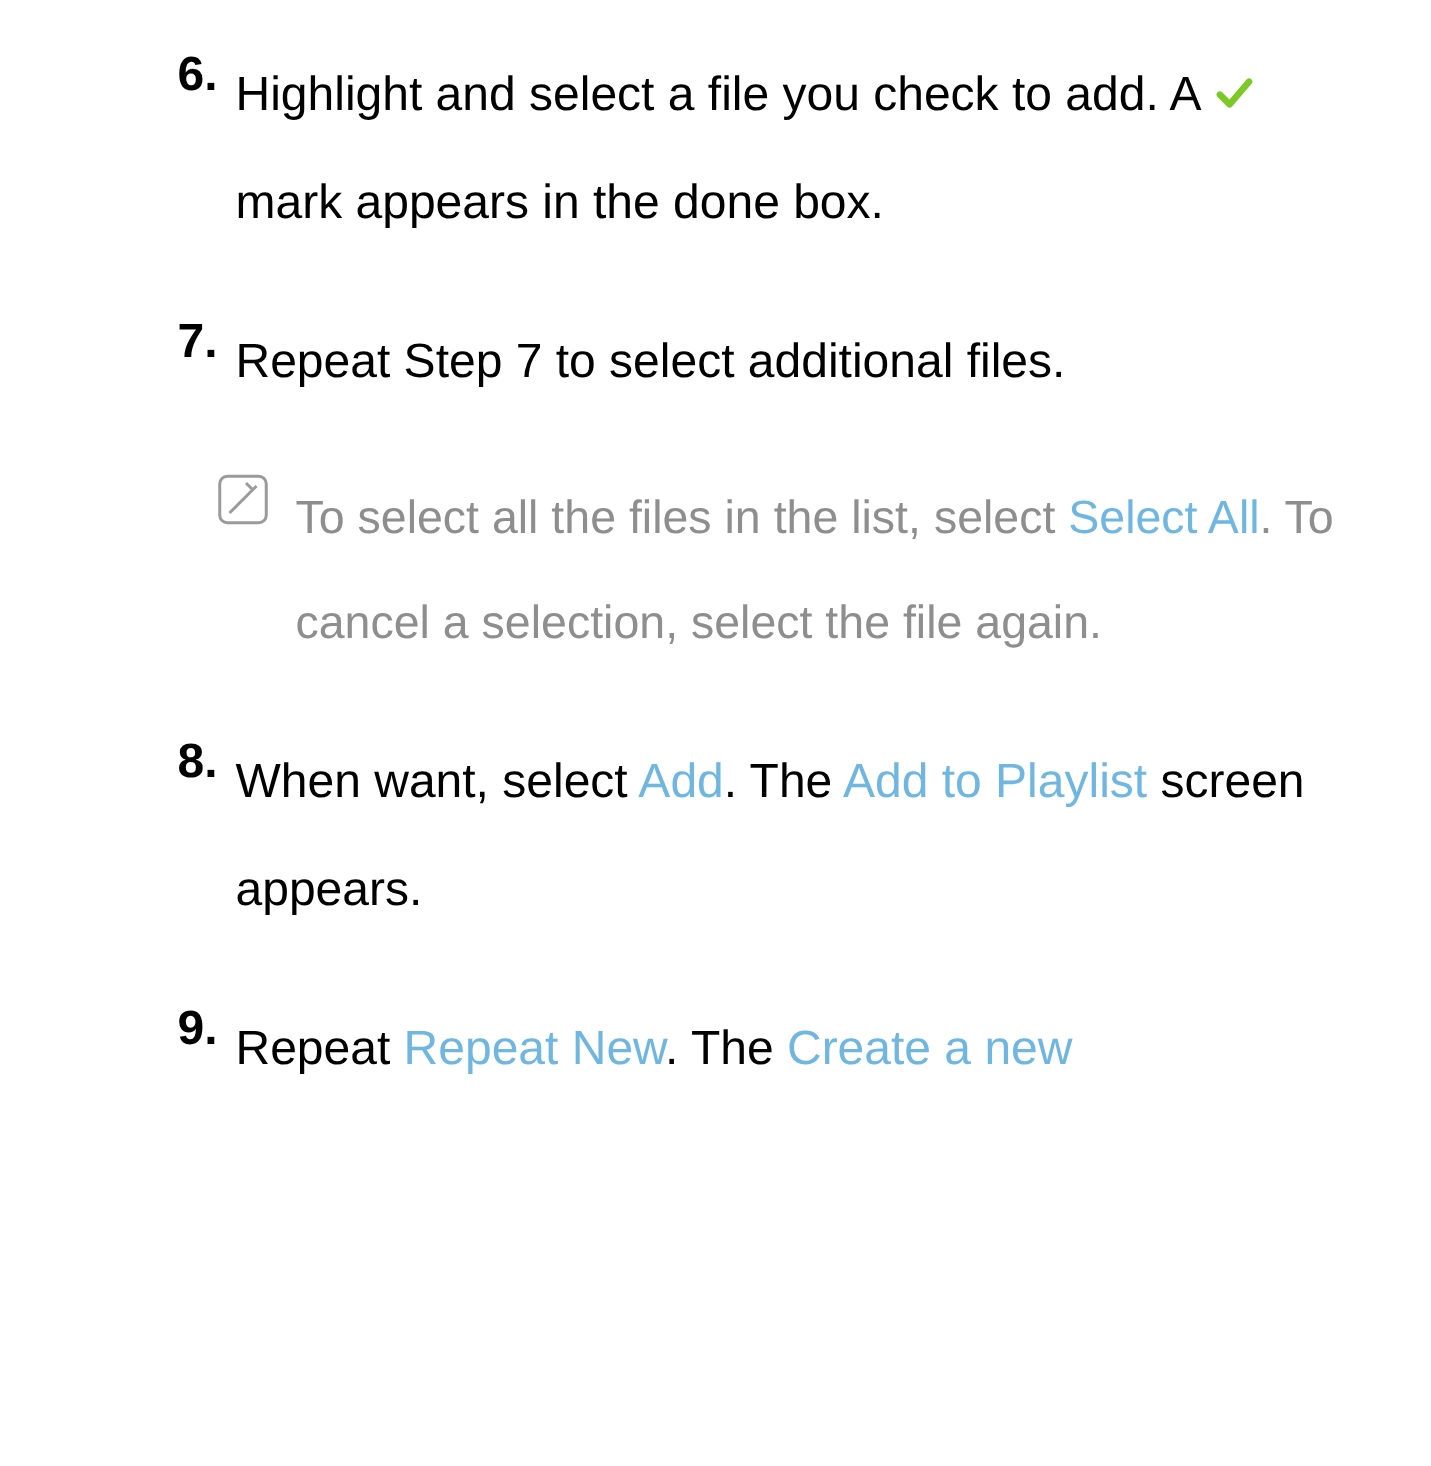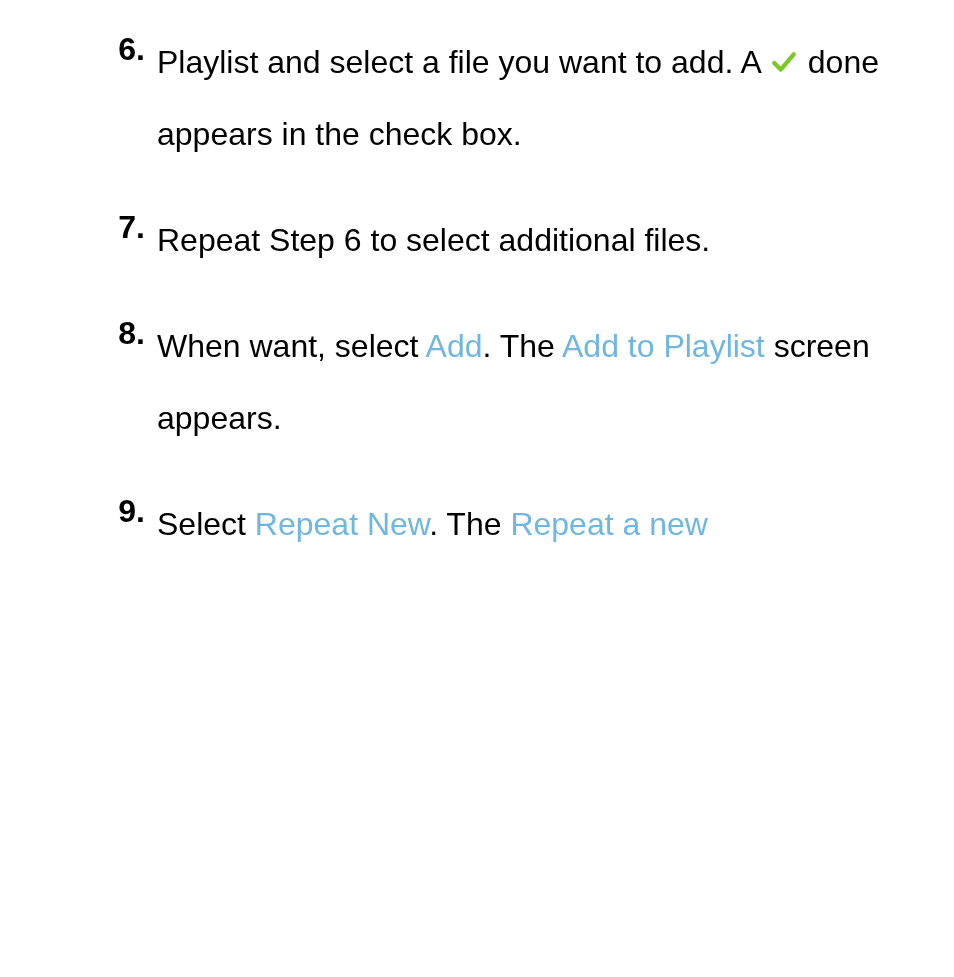--- a/index.html
+++ b/index.html
@@ -68,45 +68,57 @@
 </style>
 </head>
 <body>
 
 <div class="page">
   <div class="spacer-top"></div>
 
   <div class="step">
     <div class="step-num">6.</div>
     <div class="step-body">
-      <span>Playlist and select a file you want to add. A </span>
+      <span>Highlight and select a file you check to add. A </span>
       <span>
         <svg class="check-svg" viewBox="0 0 24 24">
           <polyline points="3,13 9,19 21,5" fill="none" stroke="#7bc924" stroke-width="4" stroke-linecap="round" stroke-linejoin="round"></polyline>
         </svg>
       </span>
-      <span> done appears in the check box.</span>
+      <span> mark appears in the done box.</span>
     </div>
   </div>
 
   <div class="step" style="margin-top:34px;">
     <div class="step-num">7.</div>
     <div class="step-body">
-      <span>Repeat Step 6 to select additional files.</span>
+      <span>Repeat Step 7 to select additional files.</span>
     </div>
   </div>
 
+  <div class="note">
+    <span class="note-icon">
+      <svg viewBox="0 0 34 34">
+        <rect x="1.5" y="1.5" width="31" height="31" rx="5" ry="5" fill="none" stroke="#9a9a9a" stroke-width="2"></rect>
+        <path d="M8 26 L26 8" stroke="#9a9a9a" stroke-width="2" fill="none"></path>
+        <path d="M19 6 L23 10" stroke="#9a9a9a" stroke-width="2" fill="none"></path>
+      </svg>
+    </span>
+    <div class="note-body">
+      <span>To select all the files in the list, select </span><span class="hl">Select All</span><span>. To cancel a selection, select the file again.</span>
+    </div>
+  </div>
 
   <div class="step" style="margin-top:34px;">
     <div class="step-num">8.</div>
     <div class="step-body">
       <span>When want, select </span><span class="hl">Add</span><span>. The </span><span class="hl">Add to Playlist</span><span> screen appears.</span>
     </div>
   </div>
 
   <div class="step" style="margin-top:34px;">
     <div class="step-num">9.</div>
     <div class="step-body">
-      <span>Select </span><span class="hl">Repeat New</span><span>. The </span><span class="hl">Repeat a new</span>
+      <span>Repeat </span><span class="hl">Repeat New</span><span>. The </span><span class="hl">Create a new</span>
     </div>
   </div>
 
 </div>
 
 </body></html>

